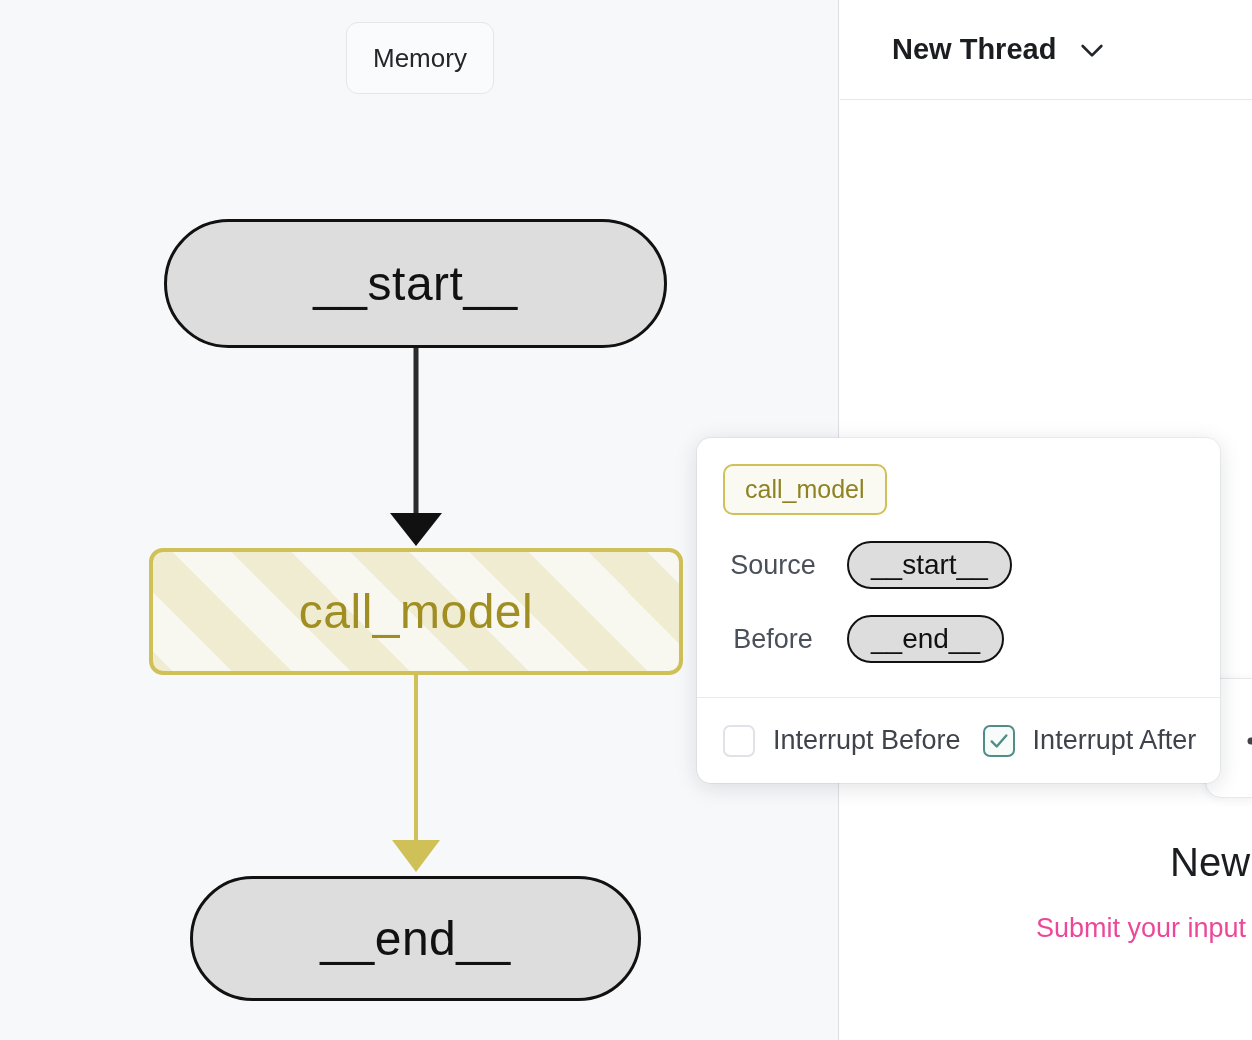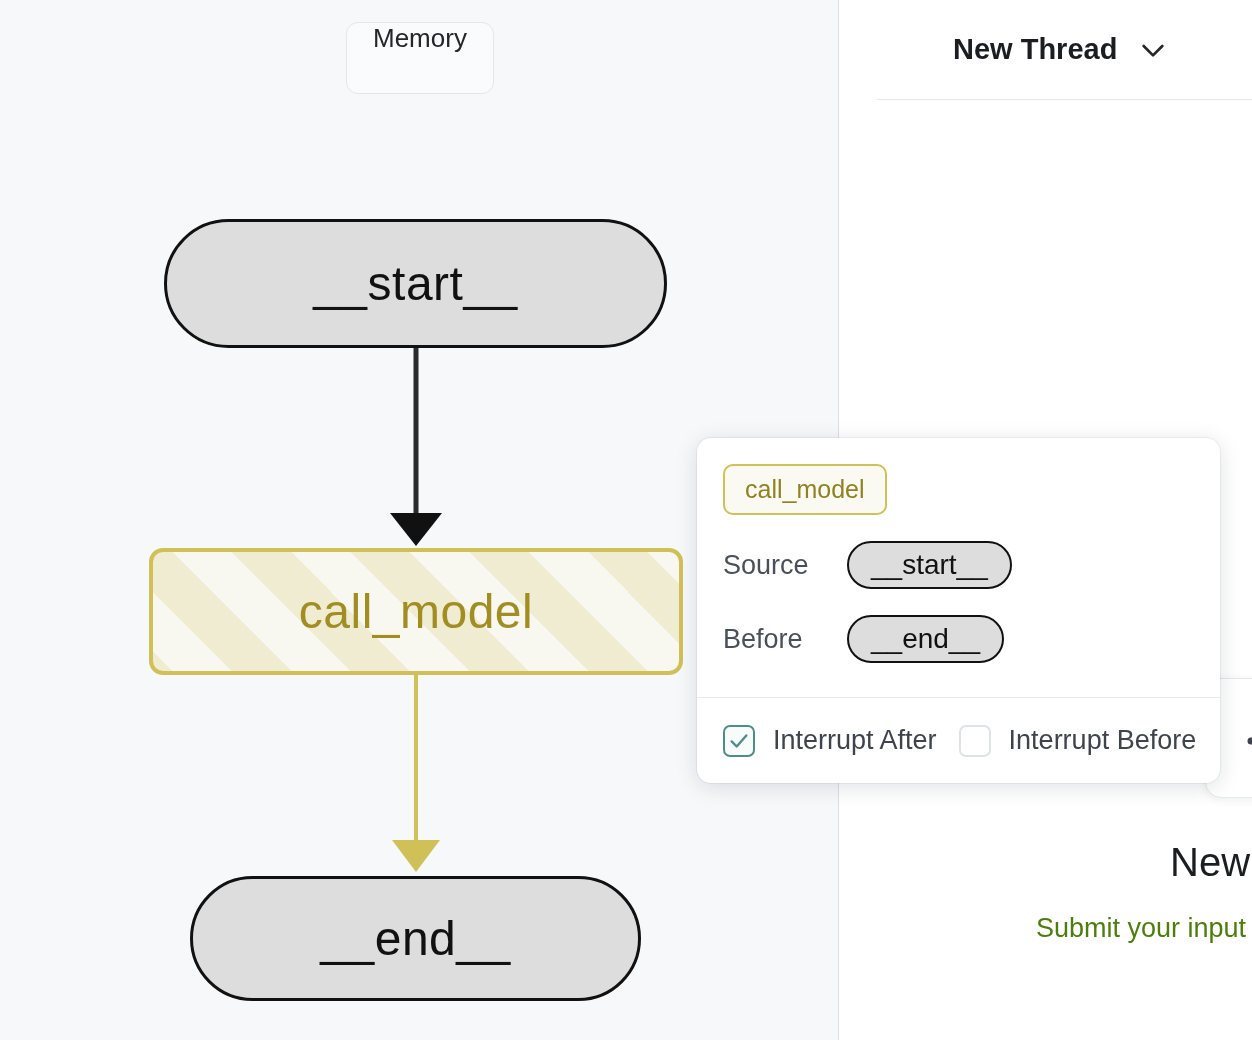--- a/index.html
+++ b/index.html
@@ -18,21 +18,21 @@
     background: #f7f8fa;
     border-right: 1px solid #dcdfe4;
   }
 
   
   .toolbar {
     position: absolute; left: 346px; top: 22px;
     display: flex; gap: 19px; align-items: center;
   }
   .tb-btn {
-    display: flex; align-items: flex-start; gap: 14px;
+    display: flex; align-items: center; gap: 14px;
     height: 72px; padding: 0 26px;
     background: #fafbfc;
     border: 1px solid #e4e6ea;
     border-radius: 12px;
     font-size: 26px; color: #23262b;
     cursor: pointer;
     white-space: nowrap;
   }
   .bug-icon { width: 30px; height: 30px; display: block; }
   .count-badge {
@@ -75,34 +75,34 @@
   }
 
   
   .right-panel {
     position: absolute; left: 840px; top: 0;
     width: 412px; height: 1040px;
     background: #ffffff;
   }
   .thread-header {
     height: 100px; border-bottom: 1px solid #e6e8ec;
-    display: flex; align-items: center; padding-left: 76px; gap: 20px; margin-left: 37px;
+    display: flex; align-items: center; padding-left: 52px; gap: 20px;
   }
   .thread-title { font-size: 29px; font-weight: bold; color: #1b1d21; white-space: nowrap; }
   .chev { width: 32px; height: 32px; display: block; }
 
   .thread-body {
     position: absolute; left: 0; top: 100px; width: 412px; height: 940px;
   }
   .empty-state {
     position: absolute; left: 0; top: 740px; width: 412px;
     text-align: center;
   }
   .empty-title { font-size: 40px; color: #1b1d21; white-space: nowrap; margin-left: 330px; }
-  .empty-sub { font-size: 27px; color: #4d7c0f; white-space: nowrap; margin-top: 28px; margin-left: 190px; }
+  .empty-sub { font-size: 27px; color: #ec4899; white-space: nowrap; margin-top: 28px; margin-left: 190px; }
 
   
   .float-card {
     position: absolute; left: 1205px; top: 678px;
     width: 120px; height: 120px;
     background: #ffffff;
     border: 1px solid #e6e8ec;
     border-radius: 16px;
     box-shadow: 0 2px 10px rgba(20,24,32,.07);
   }
@@ -123,20 +123,21 @@
     padding: 9px 20px;
     border: 2px solid #cfc057;
     border-radius: 10px;
     background: #fbfaf2;
     color: #8f8222;
     font-size: 25px;
   }
   .pop-row {
     display: flex; align-items: center; gap: 24px;
     margin-top: 26px;
+    text-align: center;
   }
   .pop-label { font-size: 27px; color: #4a505a; width: 100px; }
   .pill {
     display: inline-flex; align-items: center; justify-content: center;
     height: 48px; padding: 0 22px;
     background: #dddddd;
     border: 2.5px solid #111111;
     border-radius: 26px;
     font-size: 28px; color: #111111;
   }
@@ -228,30 +229,30 @@
 
       <div class="pop-row">
         <span class="pop-label">Before</span>
         <span class="pill">__end__</span>
       </div>
     </div>
 
     <div class="pop-divider"></div>
 
     <div class="pop-bottom">
+      <label class="cb-group">
+        <span class="cb"></span>
+        <span class="cb-label">Interrupt Before</span>
+      </label>
       <label class="cb-group">
         <span class="cb checked">
           <span>
             <svg viewBox="0 0 24 24" fill="none" stroke="#4e8e86" stroke-width="2.6" stroke-linecap="round" stroke-linejoin="round">
               <polyline points="4,12.5 9.5,18 20,6"></polyline>
             </svg>
           </span>
         </span>
         <span class="cb-label">Interrupt After</span>
       </label>
-      <label class="cb-group">
-        <span class="cb"></span>
-        <span class="cb-label">Interrupt Before</span>
-      </label>
     </div>
   </div>
 
 </div>
 
 </body></html>

